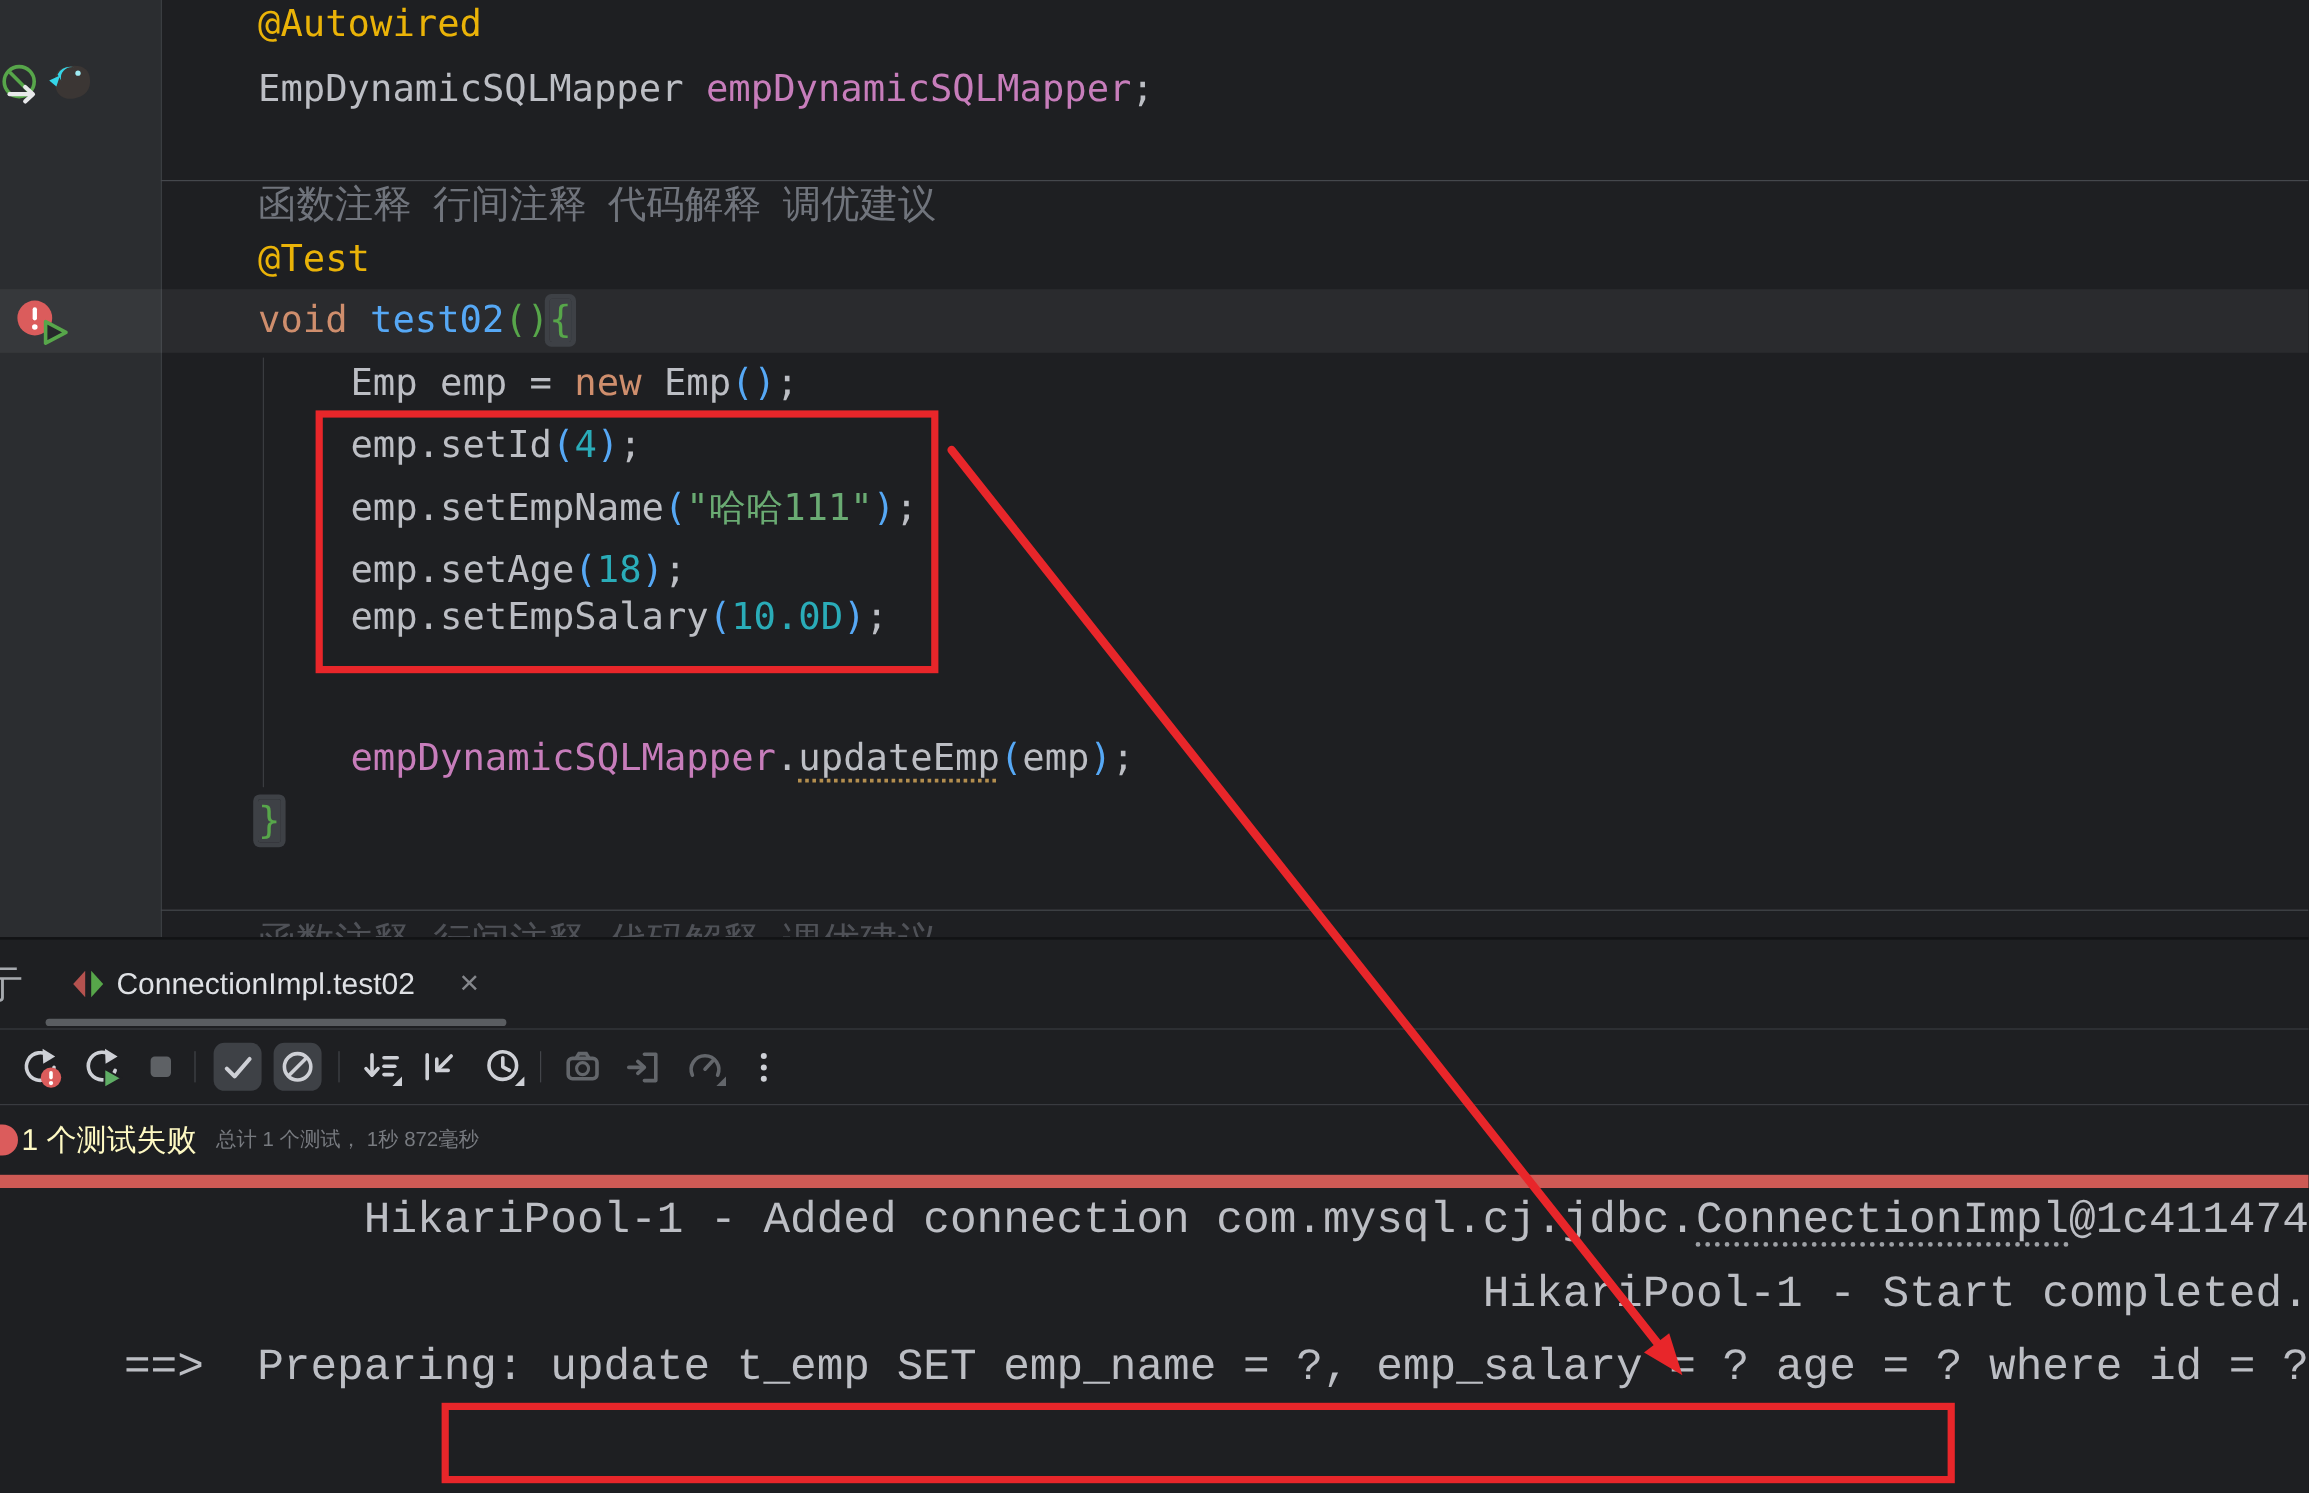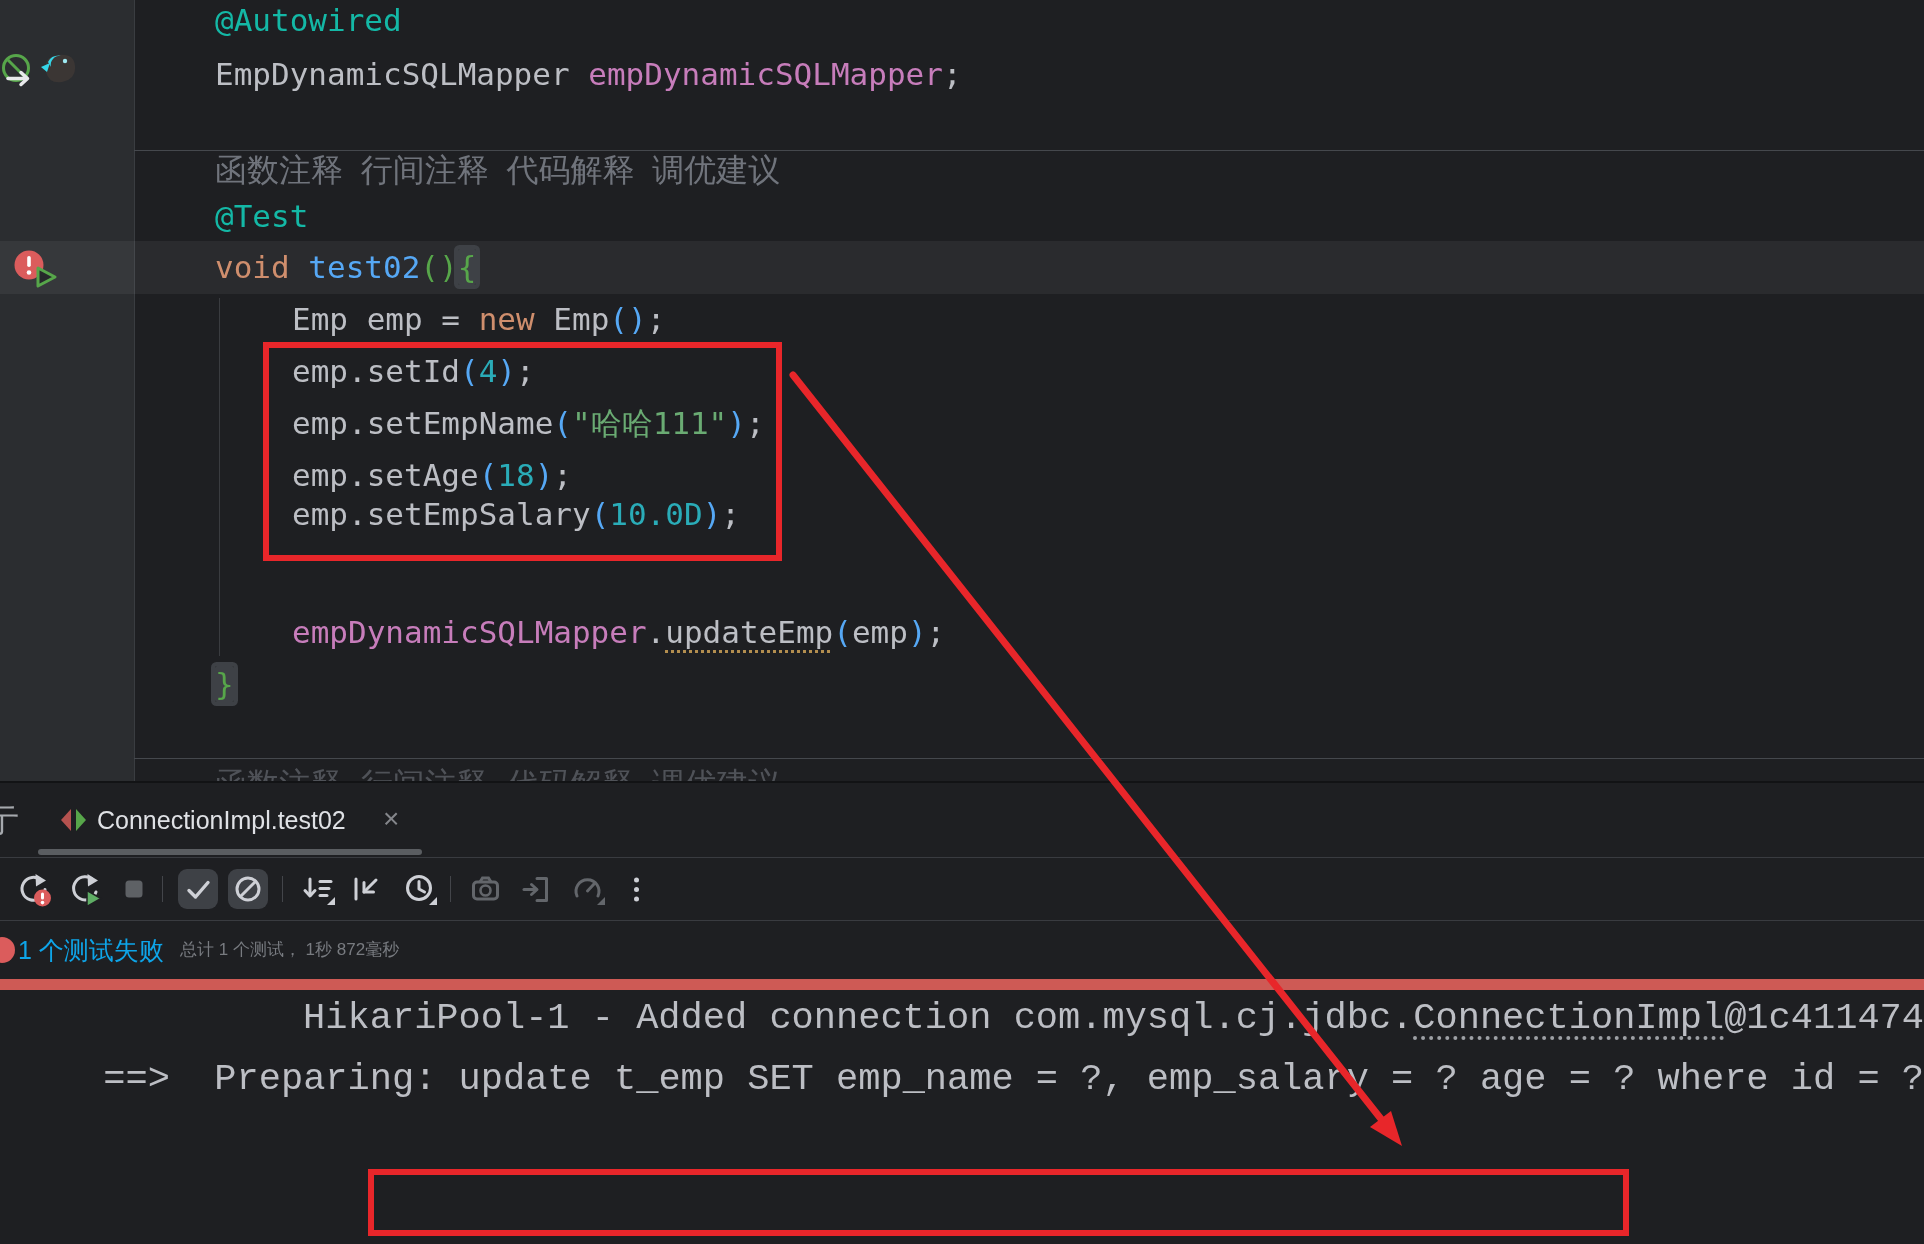--- a/index.html
+++ b/index.html
@@ -8,42 +8,42 @@
   
   .editor{position:absolute;left:0;top:0;width:1924px;height:781px;background:#1E1F22;overflow:hidden;}
   .gutter{position:absolute;left:0;top:0;width:134px;height:781px;background:#2B2D30;border-right:1px solid #3A3D41;}
   .caret-line{position:absolute;left:0;top:241px;width:1924px;height:53px;background:rgba(255,255,255,0.055);}
   .method-sep{position:absolute;left:134px;right:0;height:0;border-top:1px solid #45484D;}
   .indent-guide{position:absolute;left:219px;top:298px;width:1px;height:358px;background:#3A3C40;}
   .code-line{position:absolute;height:53px;line-height:53px;font-family:"DejaVu Sans Mono",monospace;
              font-size:31px;color:#BCBEC4;white-space:pre;}
   .code-line.hint{font-family:"Liberation Sans","DejaVu Sans",sans-serif;font-size:32px;color:#70747C;height:44px;line-height:44px;}
   .code-line.faded{opacity:.6;}
-  .c-plain{color:#BCBEC4}.c-ann{color:#14b8a6}.c-kw{color:#CF8E6D}.c-meth{color:#56A8F5}
+  .c-plain{color:#BCBEC4}.c-ann{color:#eab308}.c-kw{color:#CF8E6D}.c-meth{color:#56A8F5}
   .c-field{color:#C77DBB}.c-str{color:#6AAB73}.c-num{color:#2AACB8}.c-par{color:#56A8F5}
   .c-brace{color:#57A64A}.c-hint{color:#70747C}.c-con{color:#BCBEC4}
   .tok-hl{background:#3E4146;box-shadow:0 0 0 4px #3E4146;border-radius:2px;}
   .editor .u{text-decoration:underline dotted 3px #B38E4F;text-underline-offset:7px;}
   .gutter-icon{position:absolute;}
   
   .panel{position:absolute;left:0;top:781px;width:1924px;height:463px;background:#1E1F22;border-top:2px solid #121315;box-sizing:border-box;}
   .tab-row{position:absolute;left:0;top:0;width:1924px;height:74px;border-bottom:1px solid #393B40;overflow:hidden;}
   .stripe-icon{position:absolute;left:-13px;top:0;height:74px;line-height:74px;font-size:32px;color:#A6A9AE;}
   .tab{position:absolute;left:50px;top:0;height:74px;}
   .tab-title{position:absolute;left:47px;top:0;height:74px;line-height:74px;font-size:25px;color:#DFE1E5;white-space:nowrap;}
   .tab-close{position:absolute;left:333px;top:0;height:74px;line-height:72px;font-size:28px;color:#84868B;}
   .tab-underline{position:absolute;left:38px;bottom:2px;width:384px;height:6px;border-radius:3px;background:#5A5D61;}
   .toolbar{position:absolute;left:0;top:75px;width:1924px;height:62px;border-bottom:1px solid #393B40;}
   .tb-icon{position:absolute;top:12px;width:38px;height:38px;}
   .tb-btn{position:absolute;top:11px;width:40px;height:40px;background:#3E4146;border-radius:9px;}
   .tb-btn svg{position:absolute;left:1px;top:1px;}
   .tb-div{position:absolute;top:18px;width:1px;height:26px;background:#43454A;}
   .status-row{position:absolute;left:0;top:138px;width:1924px;height:58px;}
   .status-dot{position:absolute;left:-11px;top:16px;width:26px;height:26px;border-radius:50%;background:#DB5C5C;}
-  .status-fail{position:absolute;left:18px;top:0;height:58px;line-height:58px;font-size:25px;color:#0ea5e9;white-space:pre;}
+  .status-fail{position:absolute;left:18px;top:0;height:58px;line-height:58px;font-size:25px;color:#fef9c3;white-space:pre;}
   .status-sum{position:absolute;left:180px;top:0;height:58px;line-height:58px;font-size:17px;color:#787B80;white-space:pre;}
   .progress{position:absolute;left:0;top:196px;width:1924px;height:11px;background:#CE5A55;}
   .console{position:absolute;left:14px;top:205px;width:1910px;}
   .console-line{height:61px;line-height:61px;font-family:Liberation Mono, monospace;font-size:37px;color:#BCBEC4;white-space:pre;text-align:right;}
   .console .u{text-decoration:underline dotted 4px #9DA0A5;text-underline-offset:8px;}
   
   .annotations{position:absolute;left:0;top:0;width:1924px;height:1244px;z-index:50;pointer-events:none;}
 </style>
 </head>
 <body>
@@ -201,20 +201,21 @@
     <div class="status-row">
       <div class="status-dot"></div>
       <span class="status-fail">1 个测试失败</span>
       <span class="status-sum">总计 1 个测试， 1秒 872毫秒</span>
     </div>
 
     <div class="progress"></div>
 
     <div class="console" id="console-lines">
         <div class="console-line"><span class="c-con">HikariPool-1 - Added connection com.mysql.cj.jdbc.</span><span class="c-con u">ConnectionImpl</span><span class="c-con">@1c411474</span></div>
+        <div class="console-line"><span class="c-con">HikariPool-1 - Start completed.</span></div>
         <div class="console-line"><span class="c-con">==&gt;  Preparing: update t_emp SET emp_name = ?, emp_salary = ? age = ? where id = ?</span></div>
       </div>
   </div>
 
   <svg class="annotations" viewBox="0 0 1924 1244">
     <rect x="266" y="345" width="513" height="213" fill="none" stroke="#E8262A" stroke-width="6"></rect>
     <rect x="371" y="1172" width="1255" height="61" fill="none" stroke="#E8262A" stroke-width="6"></rect>
     <line x1="793" y1="375" x2="1385" y2="1124" stroke="#E8262A" stroke-width="7" stroke-linecap="round"></line>
     <polygon points="1402,1146 1370,1127 1391,1111" fill="#E8262A"></polygon>
   </svg>

